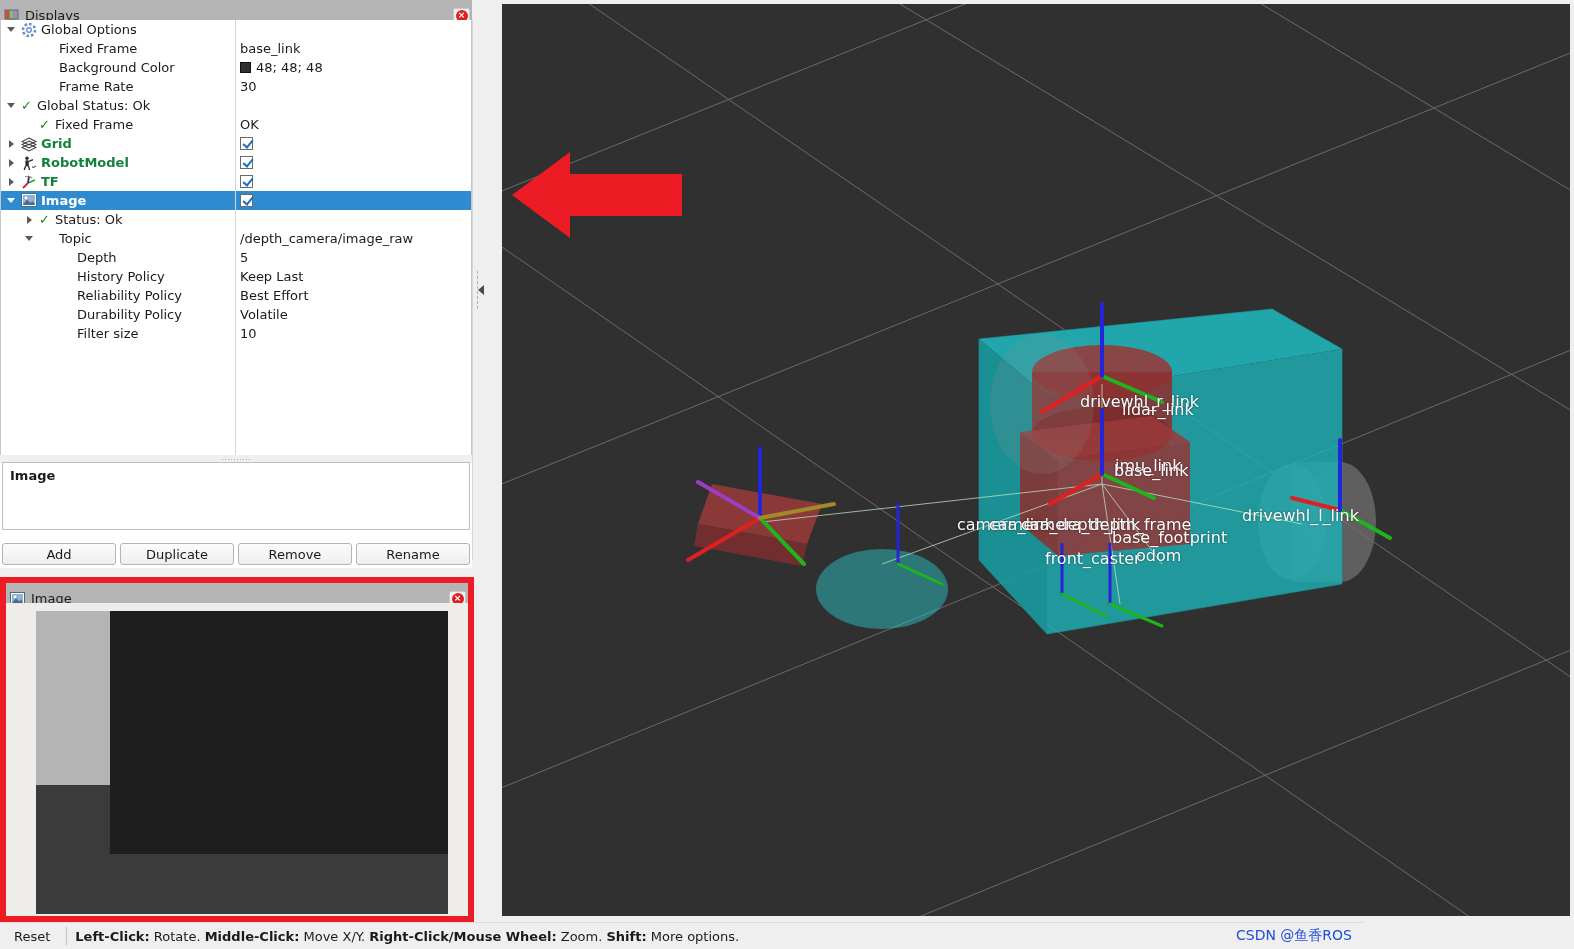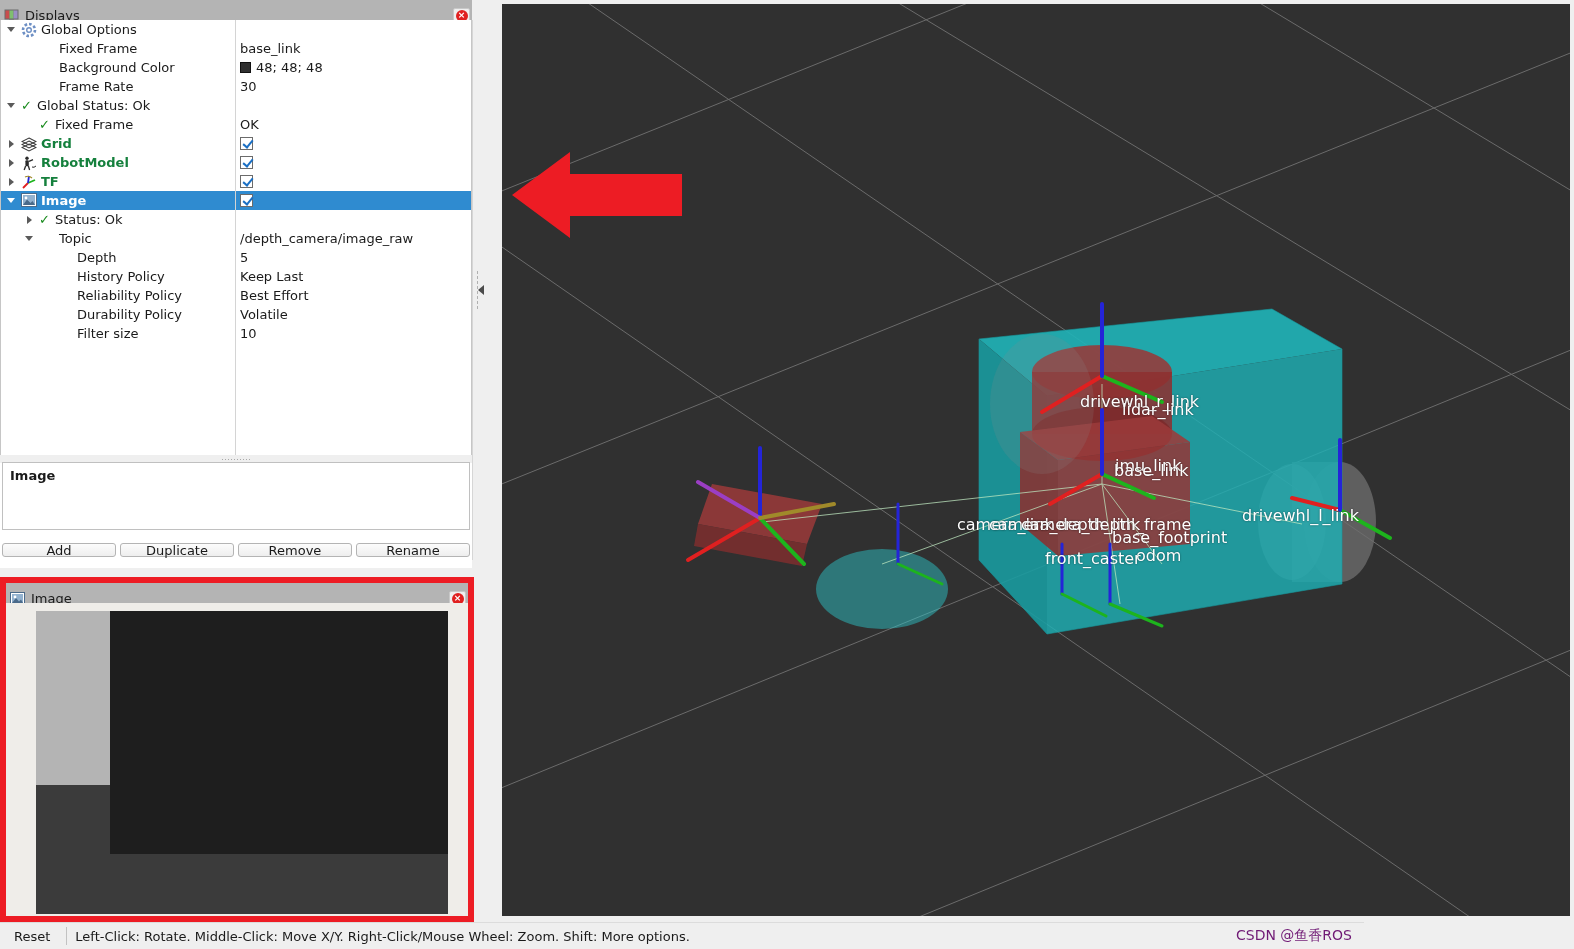--- a/index.html
+++ b/index.html
@@ -117,21 +117,21 @@
   
   #desc-box {
     position: absolute; left: 2px; top: 462px; width: 468px; height: 68px;
     background: #ffffff; border: 1px solid #c0c0c0;
     padding: 5px 7px; font-size: 13px; line-height: 16px;
   }
   #desc-title { font-weight: bold; }
 
   
   #btn-row {
-    position: absolute; left: 2px; top: 543px; width: 468px; height: 14px;
+    position: absolute; left: 2px; top: 543px; width: 468px; height: 22px;
     display: flex; gap: 4px;
   }
   .tbtn {
     flex: 1; background: linear-gradient(#fcfcfc, #eeeeee);
     border: 1px solid #b4b4b4; border-radius: 3px;
     font-size: 13px; color: #1a1a1a; cursor: pointer;
     font-family: "DejaVu Sans", "Liberation Sans", sans-serif;
     display: flex; align-items: center; justify-content: center;
   }
 
@@ -200,24 +200,24 @@
     border-top: 1px solid #dcdcdc;
   }
   #reset-btn {
     margin-left: 6px; padding: 1px 8px; font-size: 13px;
     background: transparent; border: none; cursor: pointer;
     font-family: "DejaVu Sans", "Liberation Sans", sans-serif;
     color: #1a1a1a;
   }
   #status-sep { width: 1px; height: 18px; background: #c2c2c2; margin: 0 8px; }
   #hint-text { font-size: 13px; color: #1a1a1a; }
-  #hint-text b { font-weight: normal; margin-top: 40px; }
+  #hint-text b { font-weight: bold; margin-top: 40px; }
   #watermark {
     position: absolute; right: 12px; top: 50%; transform: translateY(-50%);
-    font-size: 14px; color: #701a75;
+    font-size: 14px; color: #1d4ed8;
   }
 </style>
 </head>
 <body>
 
 <div id="app">
 
   <div id="left-dock">
 
     <div id="displays-panel">

